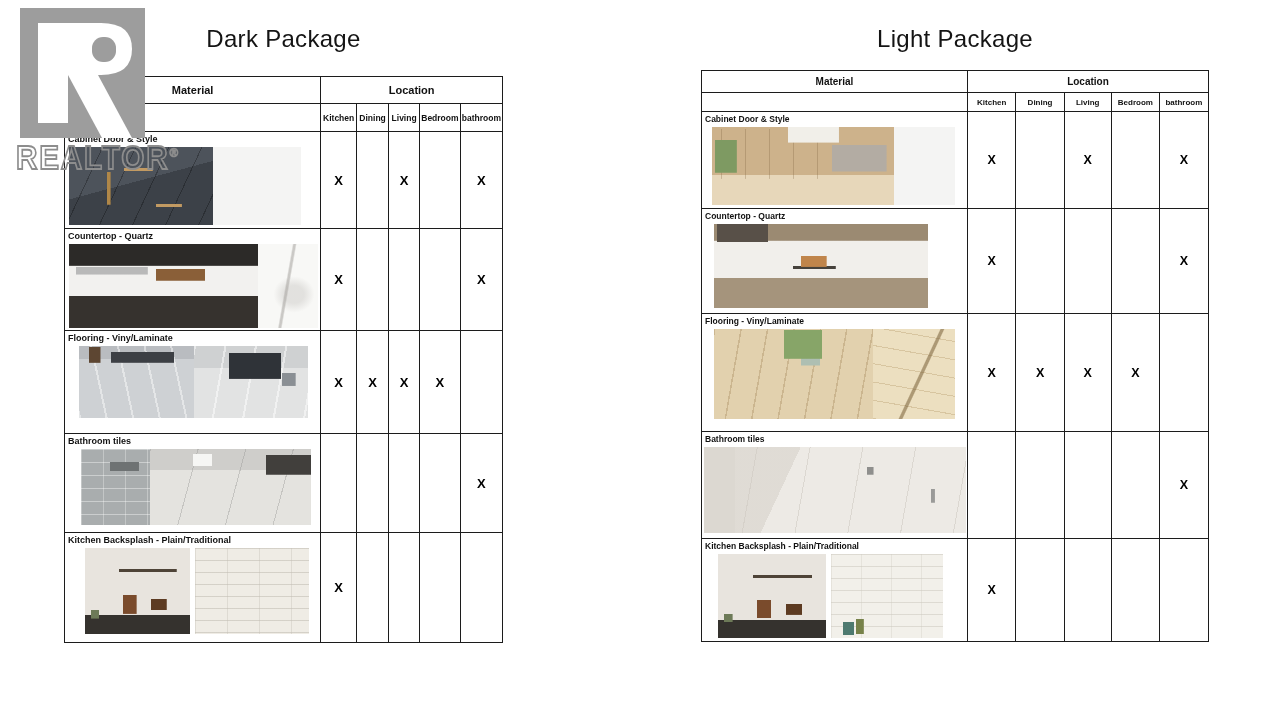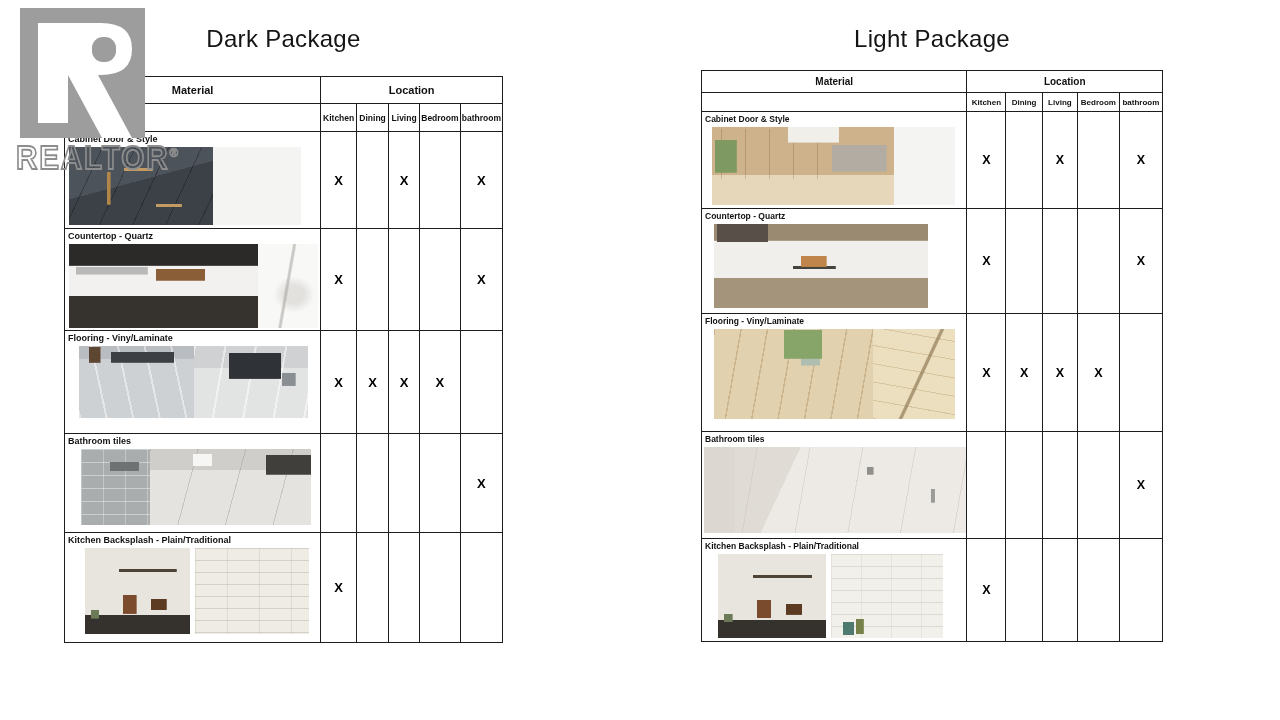--- a/index.html
+++ b/index.html
@@ -4,21 +4,21 @@
 <style>
   html,body{margin:0;padding:0;}
   body{
     width:1280px;height:720px;position:relative;overflow:hidden;
     background:#ffffff;font-family:"Liberation Sans",sans-serif;color:#111;
   }
 
   
   .pkg{position:absolute;}
   #pkg0{left:64px;top:24px;width:439px;}
-  #pkg1{left:701px;top:24px;width:462px;}
+  #pkg1{left:701px;top:24px;width:508px;}
   .pkg h1{
     margin:0;text-align:center;font-size:24px;font-weight:500;
     color:#141414;letter-spacing:.3px;height:30px;line-height:30px;
   }
 
   
   .pkg-table{border-collapse:collapse;table-layout:fixed;background:#fff;}
   .pkg-table th,.pkg-table td{border:1px solid #1c1c1c;padding:0;}
   .h-mat,.h-loc{font-weight:bold;text-align:center;color:#111;}
   .t-left  .h-mat,.t-left  .h-loc{font-size:11px;}

